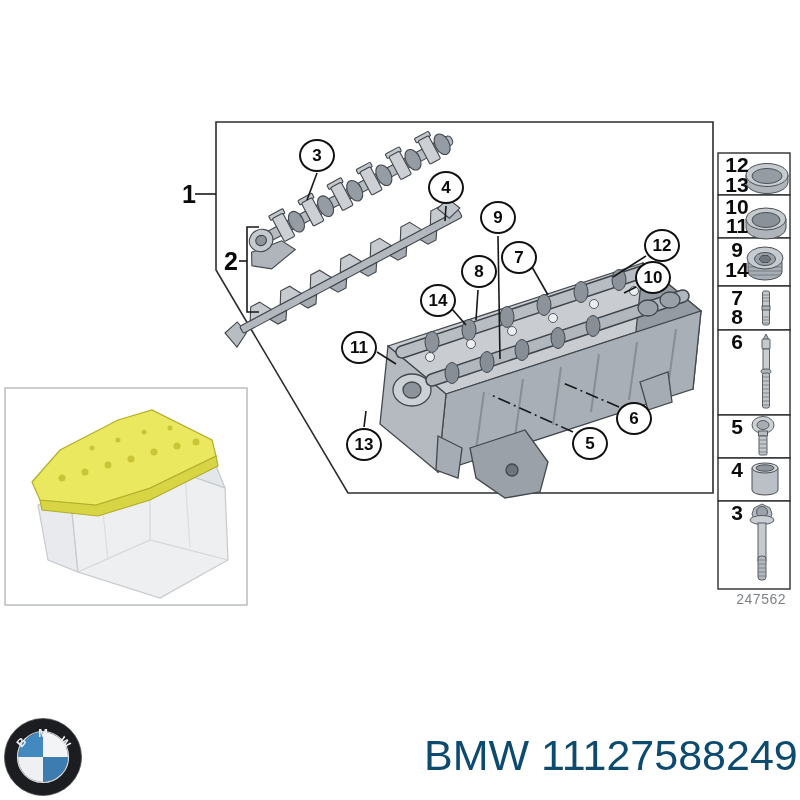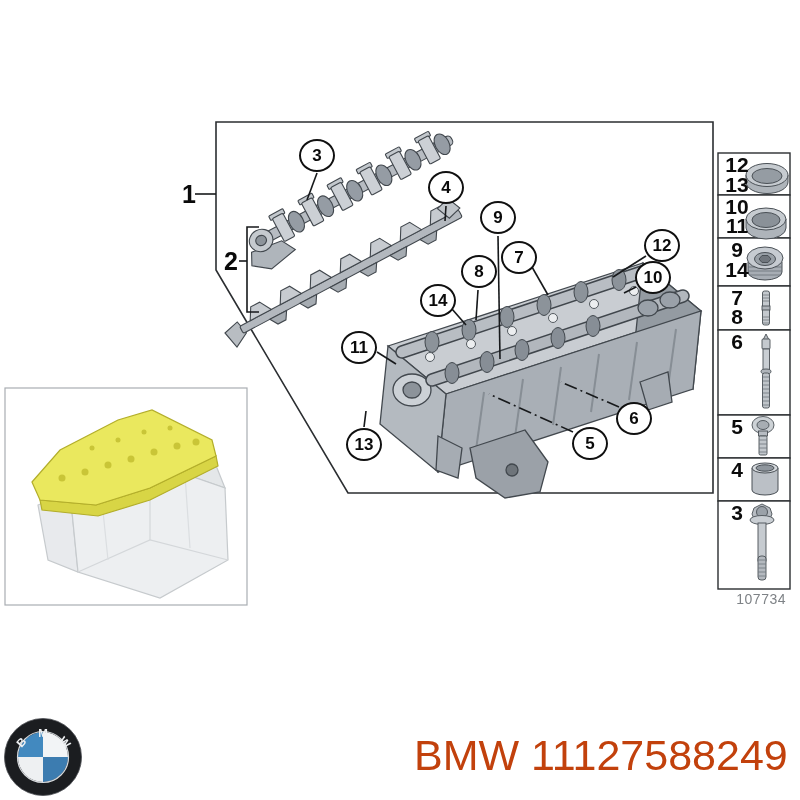--- a/index.html
+++ b/index.html
@@ -9,21 +9,21 @@
   .callout{position:absolute;width:36px;height:33px;box-sizing:border-box;
            border:2.5px solid #101010;border-radius:50%;background:#ffffff;
            display:flex;align-items:center;justify-content:center;
            font-weight:bold;font-size:17px;color:#0a0a0a;line-height:1;}
   .ref-label{position:absolute;width:26px;height:26px;font-weight:bold;font-size:25px;
              color:#0a0a0a;text-align:right;line-height:26px;}
   .side-num{position:absolute;left:720px;width:34px;height:20px;text-align:center;
             font-weight:bold;font-size:21px;line-height:20px;color:#0b0b0b;}
   .sheet-num{position:absolute;left:706px;top:591px;width:80px;text-align:right;
              font-size:14px;letter-spacing:.5px;color:#7e8286;}
-  .footer-title{position:absolute;left:414px;top:731px;font-size:43px;color:#c2410c;
+  .footer-title{position:absolute;left:424px;top:731px;font-size:43px;color:#0c4a6e;
                 white-space:nowrap;}
 </style>
 </head>
 <body>
 
 <div class="page">
 
 <svg class="art" viewBox="0 0 800 800">
 
   <polygon points="216,122 713,122 713,493 348,493 216,270" fill="#ffffff" stroke="#2b2e31" stroke-width="1.6"></polygon>
@@ -312,19 +312,19 @@
 <div class="side-num" style="top:216px;">11</div>
 <div class="side-num" style="top:240px;">9</div>
 <div class="side-num" style="top:260px;">14</div>
 <div class="side-num" style="top:288px;">7</div>
 <div class="side-num" style="top:307px;">8</div>
 <div class="side-num" style="top:332px;">6</div>
 <div class="side-num" style="top:417px;">5</div>
 <div class="side-num" style="top:460px;">4</div>
 <div class="side-num" style="top:503px;">3</div>
 
-<div class="sheet-num">107734</div>
+<div class="sheet-num">247562</div>
 
 <div class="footer-title">
   <span>BMW</span><span> </span><span>11127588249</span>
 </div>
 
 </div>
 
 </body></html>

